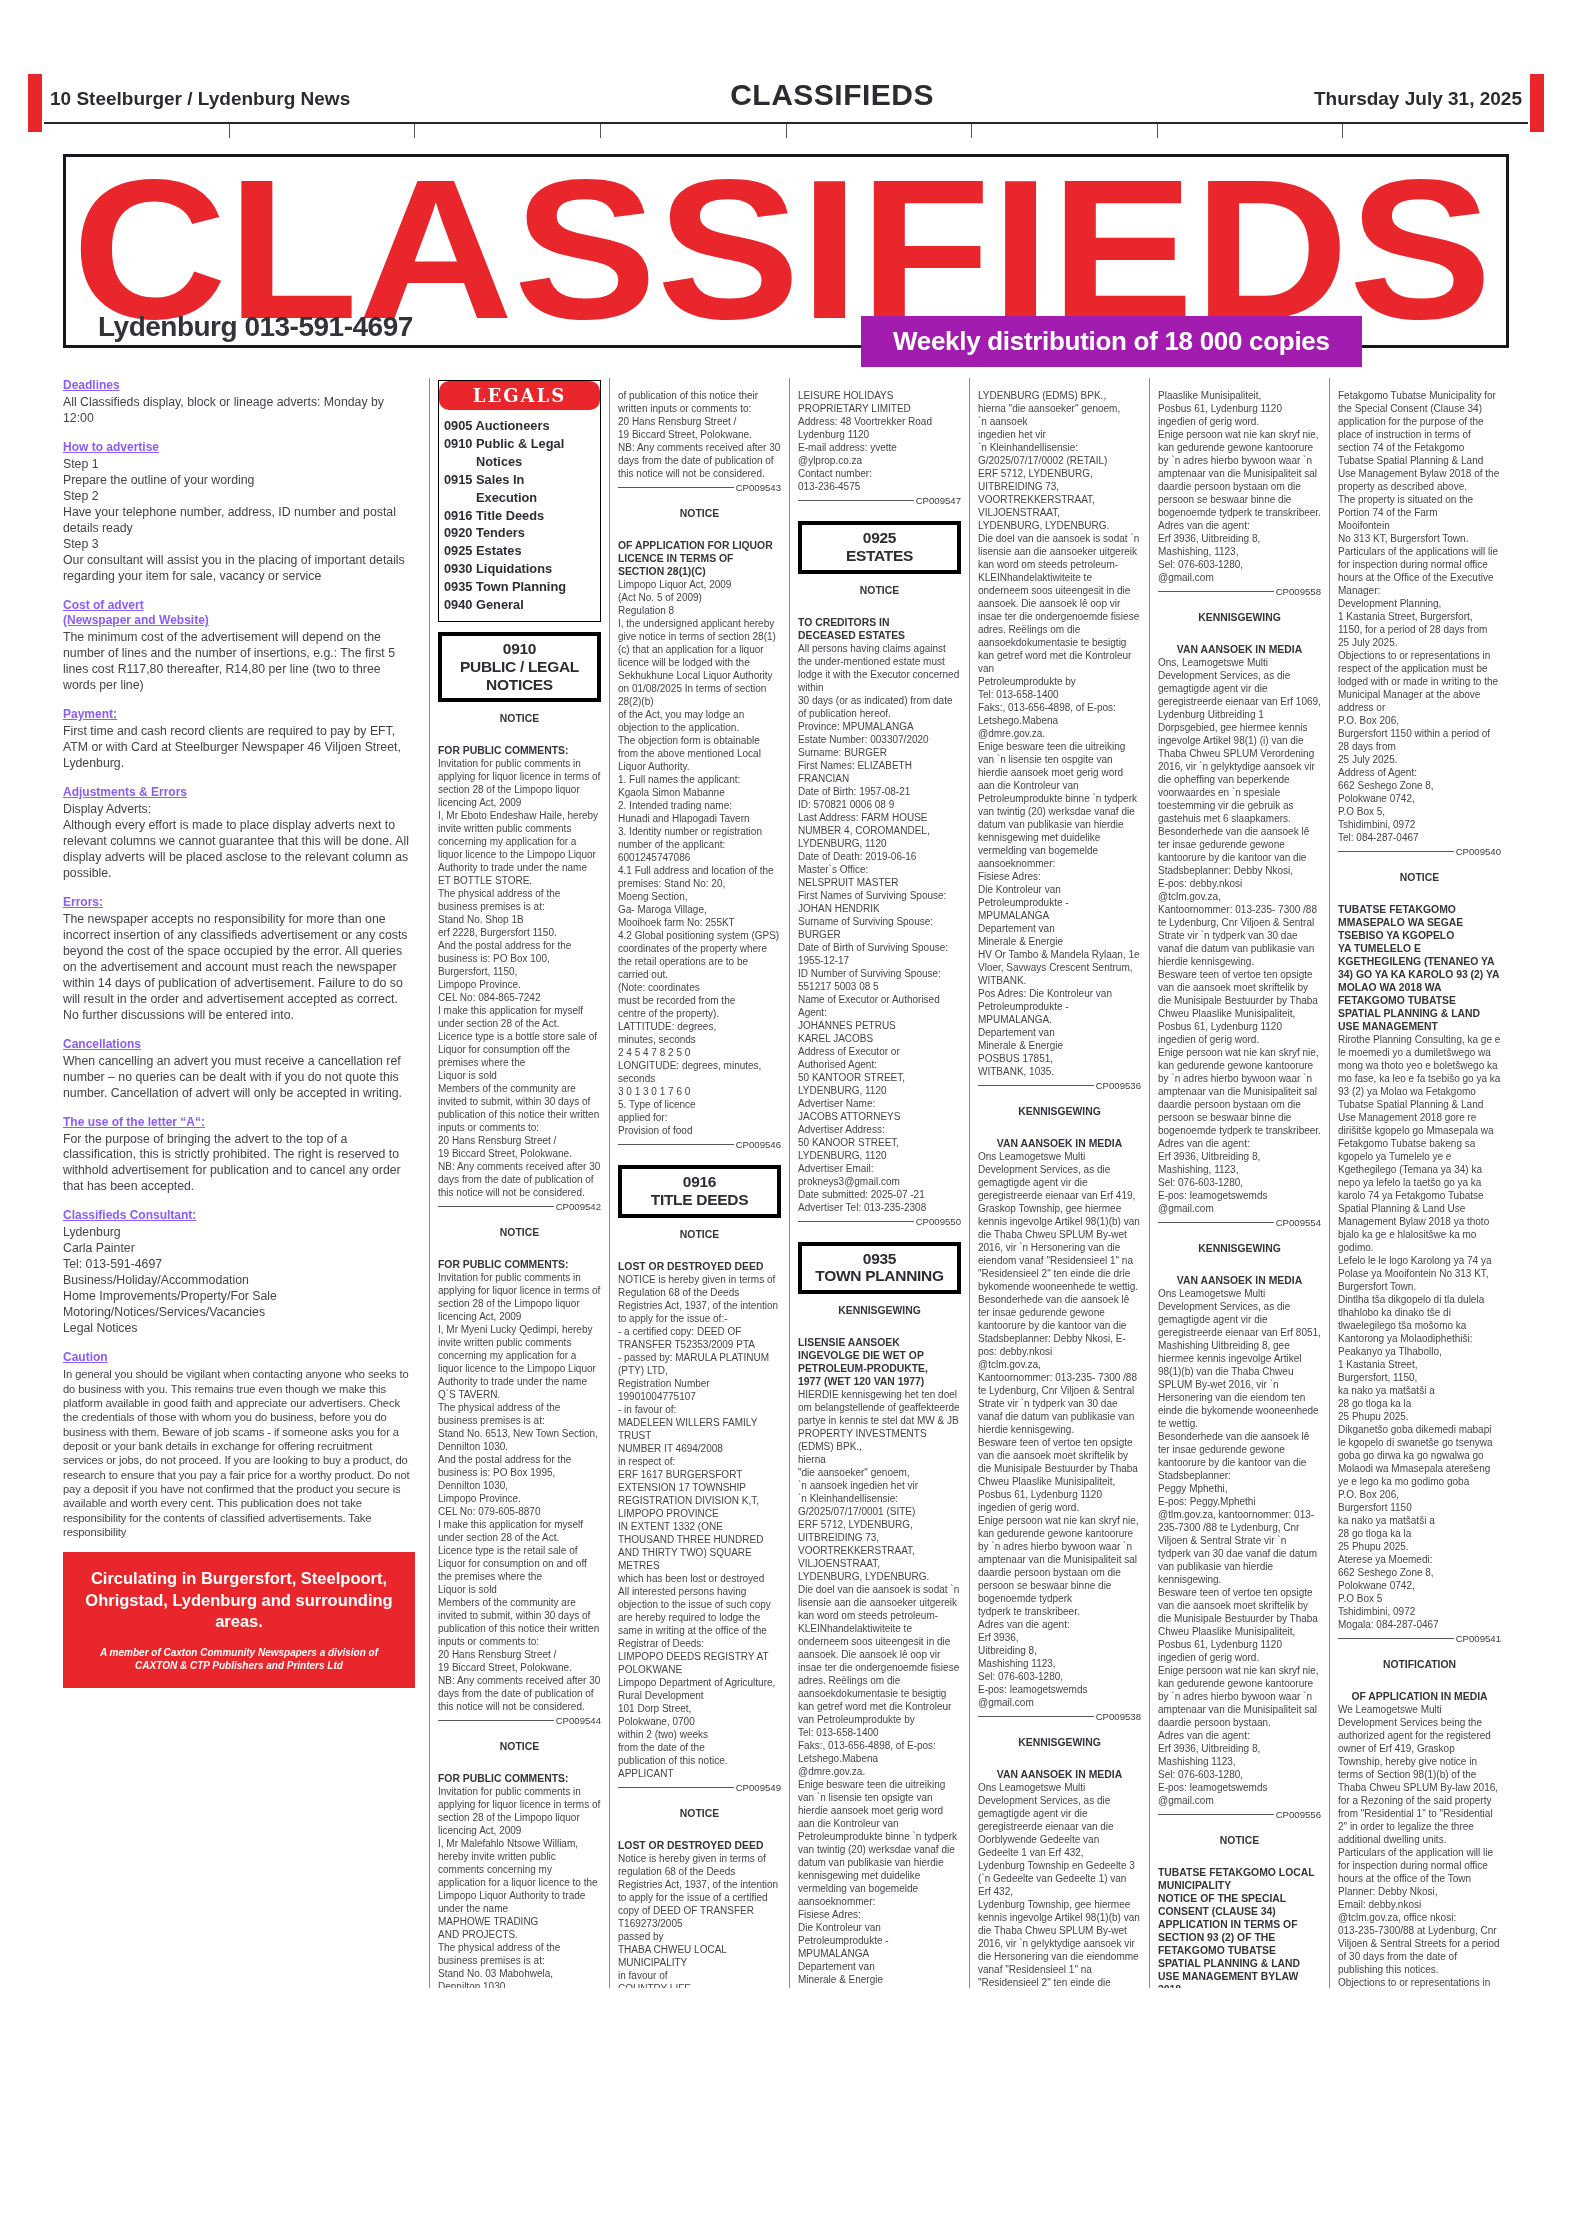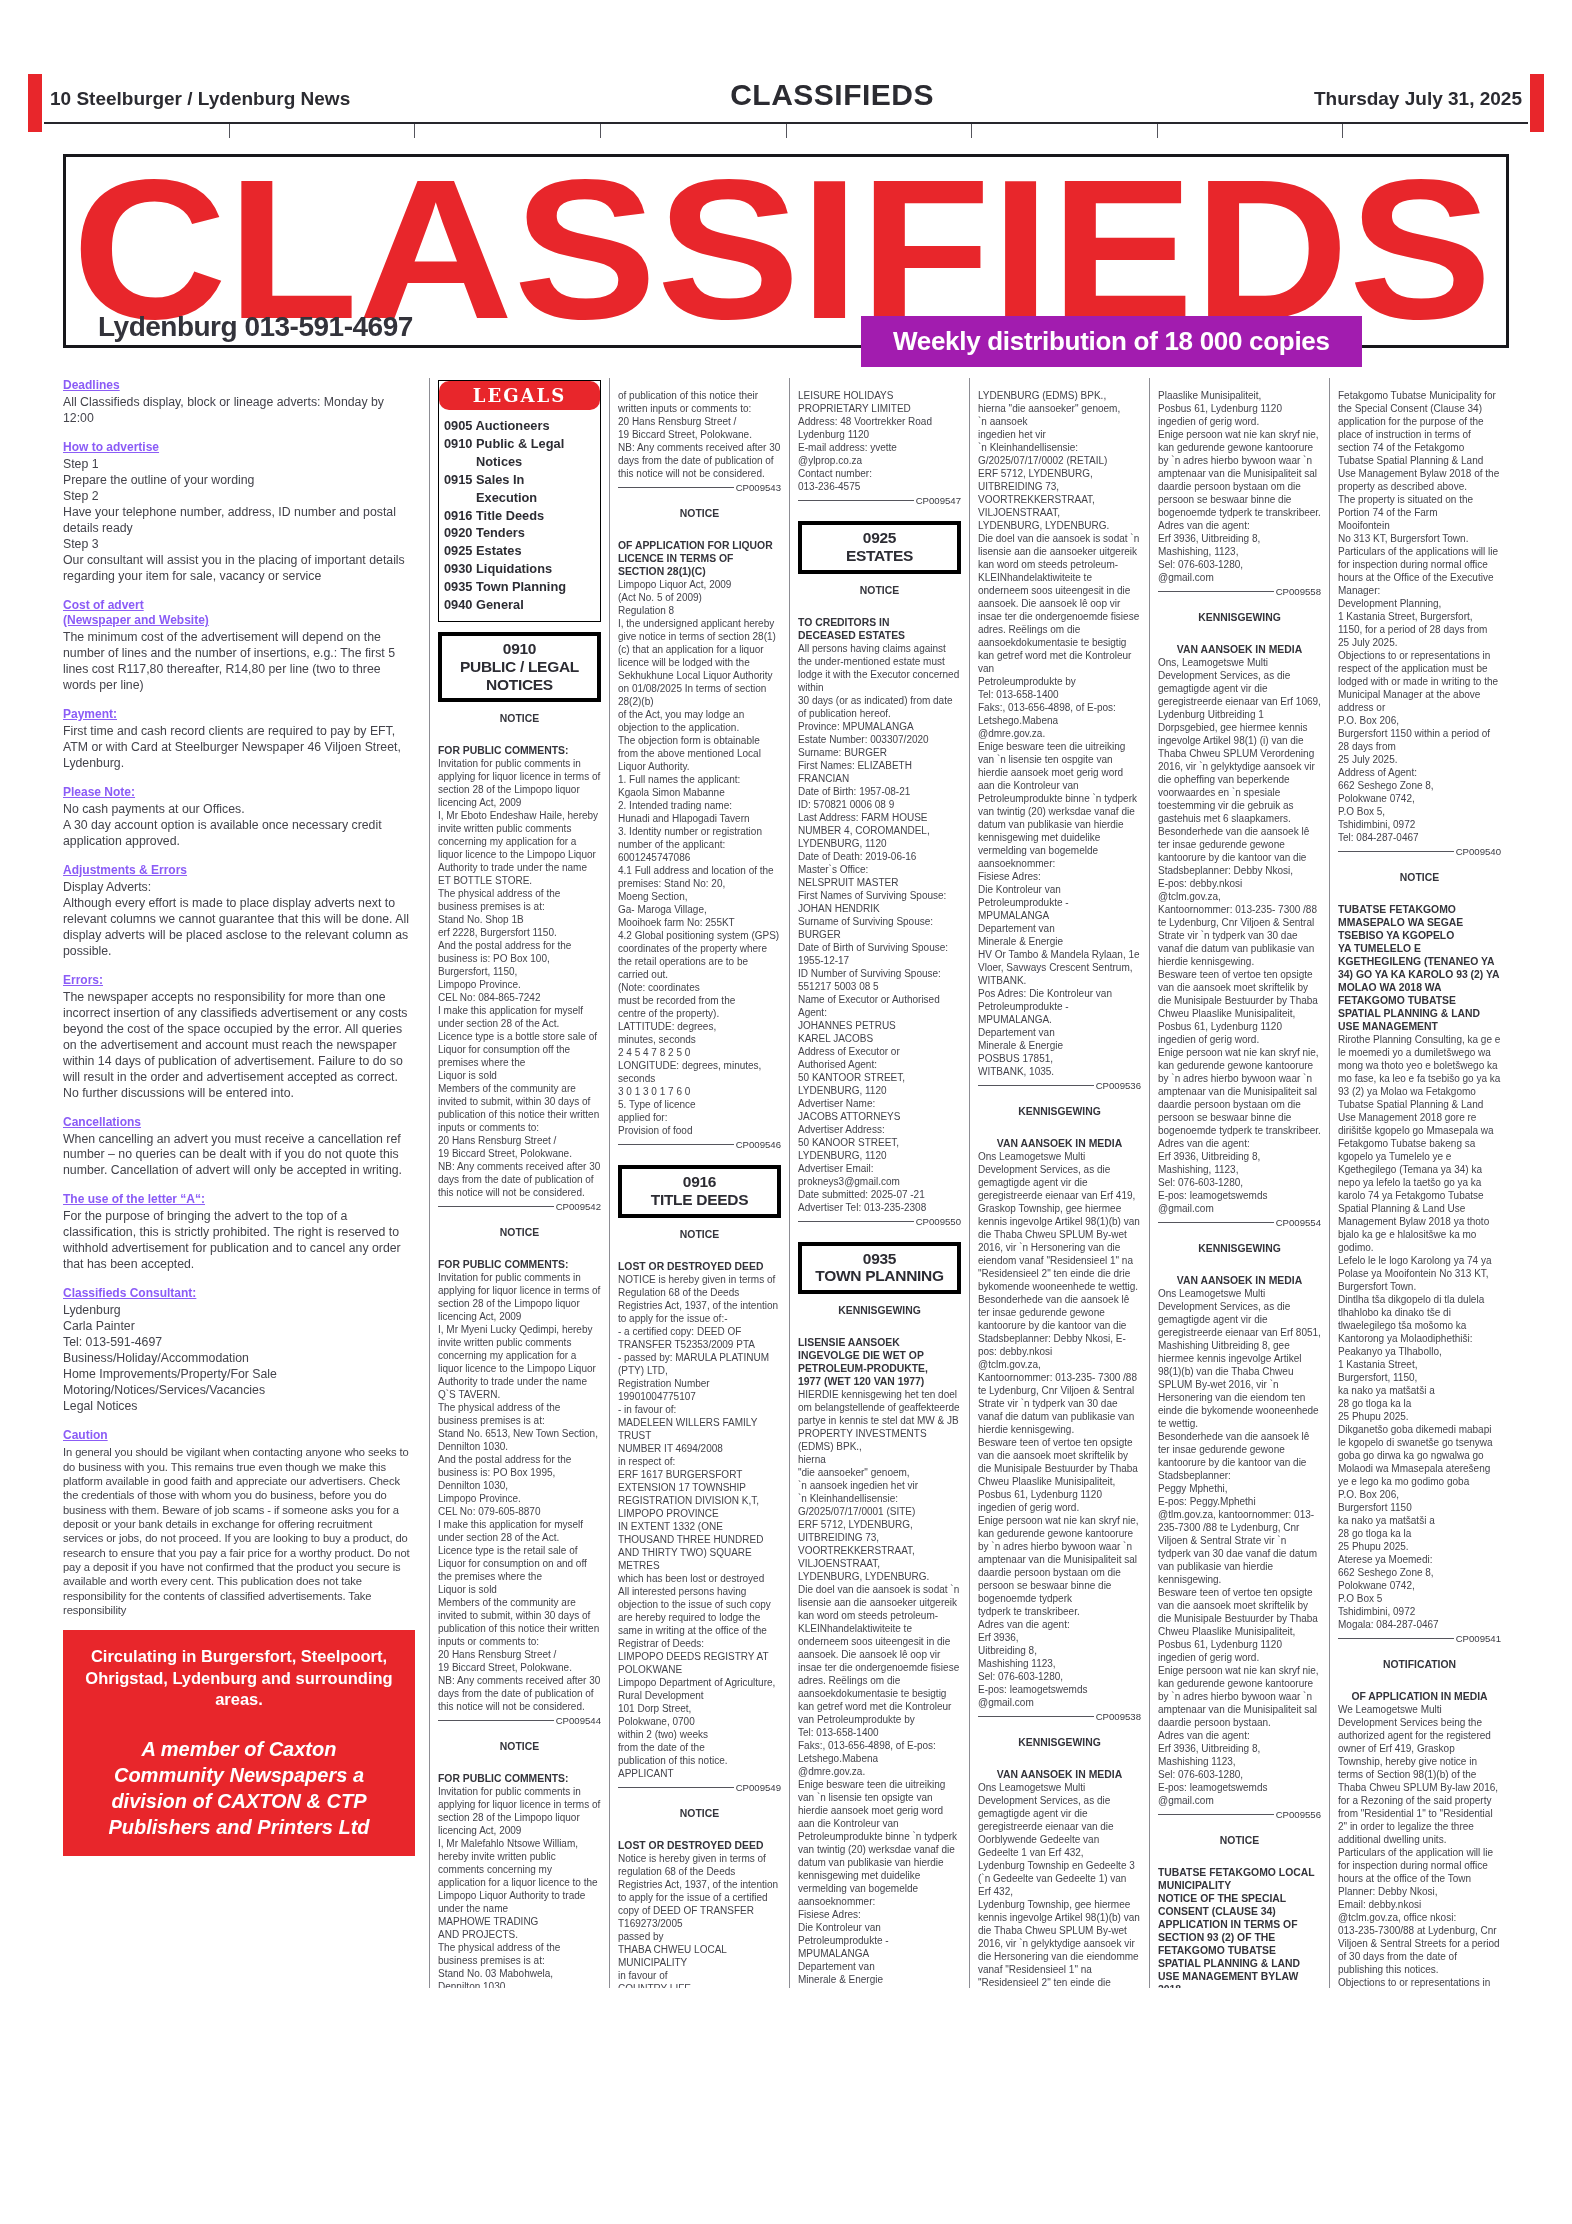--- a/index.html
+++ b/index.html
@@ -29,21 +29,21 @@
   .col-info{width:352px;flex:none;padding-right:14px;}
   .col-n{flex:1;}
   
   .isec{margin-bottom:13px;}
   .isec-h{color:#8b5cf6;font-weight:bold;font-size:12px;text-decoration:underline;
           margin-bottom:2px;white-space:pre-line;line-height:1.25;}
   .isec-b{font-size:12.3px;line-height:1.3;white-space:pre-line;}
   .isec-b.small{font-size:11.2px;line-height:1.28;letter-spacing:-.1px;}
   .circ-box{background:#e8262b;color:#fff;text-align:center;padding:16px 22px;margin-top:8px;}
   .circ1{font-weight:bold;font-size:16.5px;line-height:1.3;}
-  .circ2{font-weight:bold;font-style:italic;font-size:20px;line-height:1.3;margin-top:25px;}
+  .circ2{font-weight:bold;font-style:italic;font-size:10px;line-height:1.3;margin-top:13px;}
   
   .legals{border:1px solid #000;margin:2px 0 10px;}
   .legals-h{background:#e8262b;color:#fff;text-align:center;font-weight:bold;font-size:18px;
             padding:4px 0;letter-spacing:2px;font-family:"DejaVu Serif",serif;border-radius:10px;}
   .legals-list{padding:7px 5px;font-weight:bold;font-size:12.8px;line-height:1.4;color:#2c2c33;}
   .legals-list div{white-space:pre-wrap;}
   
   .catbox{border:1px solid #000;padding:0;margin:4px 0;}
   .catbox-in{border:3px solid #000;text-align:center;font-weight:bold;color:#2c2c33;
              padding:4px 0 5px;font-size:15.5px;line-height:1.15;white-space:pre-line;letter-spacing:-.3px;}
@@ -111,25 +111,20 @@
 Our consultant will assist you in the placing of important details regarding your item for sale, vacancy or service</div>
       </div>
       <div class="isec">
         <div class="isec-h">Cost of advert
 (Newspaper and Website)</div>
         <div class="isec-b">The minimum cost of the advertisement will depend on the number of lines and the number of insertions, e.g.: The first 5 lines cost R117,80 thereafter, R14,80 per line (two to three words per line)</div>
       </div>
       <div class="isec">
         <div class="isec-h">Payment:</div>
         <div class="isec-b">First time and cash record clients are required to pay by EFT, ATM or with Card at Steelburger Newspaper 46 Viljoen Street, Lydenburg.</div>
-      </div>
-      <div class="isec">
-        <div class="isec-h">Please Note:</div>
-        <div class="isec-b">No cash payments at our Offices.
-A 30 day account option is available once necessary credit application approved.</div>
       </div>
       <div class="isec">
         <div class="isec-h">Adjustments &amp; Errors</div>
         <div class="isec-b">Display Adverts:
 Although every effort is made to place display adverts next to relevant columns we cannot guarantee that this will be done. All display adverts will be placed asclose to the relevant column as possible.</div>
       </div>
       <div class="isec">
         <div class="isec-h">Errors:</div>
         <div class="isec-b">The newspaper accepts no responsibility for more than one incorrect insertion of any classifieds advertisement or any costs beyond the cost of the space occupied by the error. All queries on the advertisement and account must reach the newspaper within 14 days of publication of advertisement. Failure to do so will result in the order and advertisement accepted as correct. No further discussions will be entered into.</div>
       </div>

